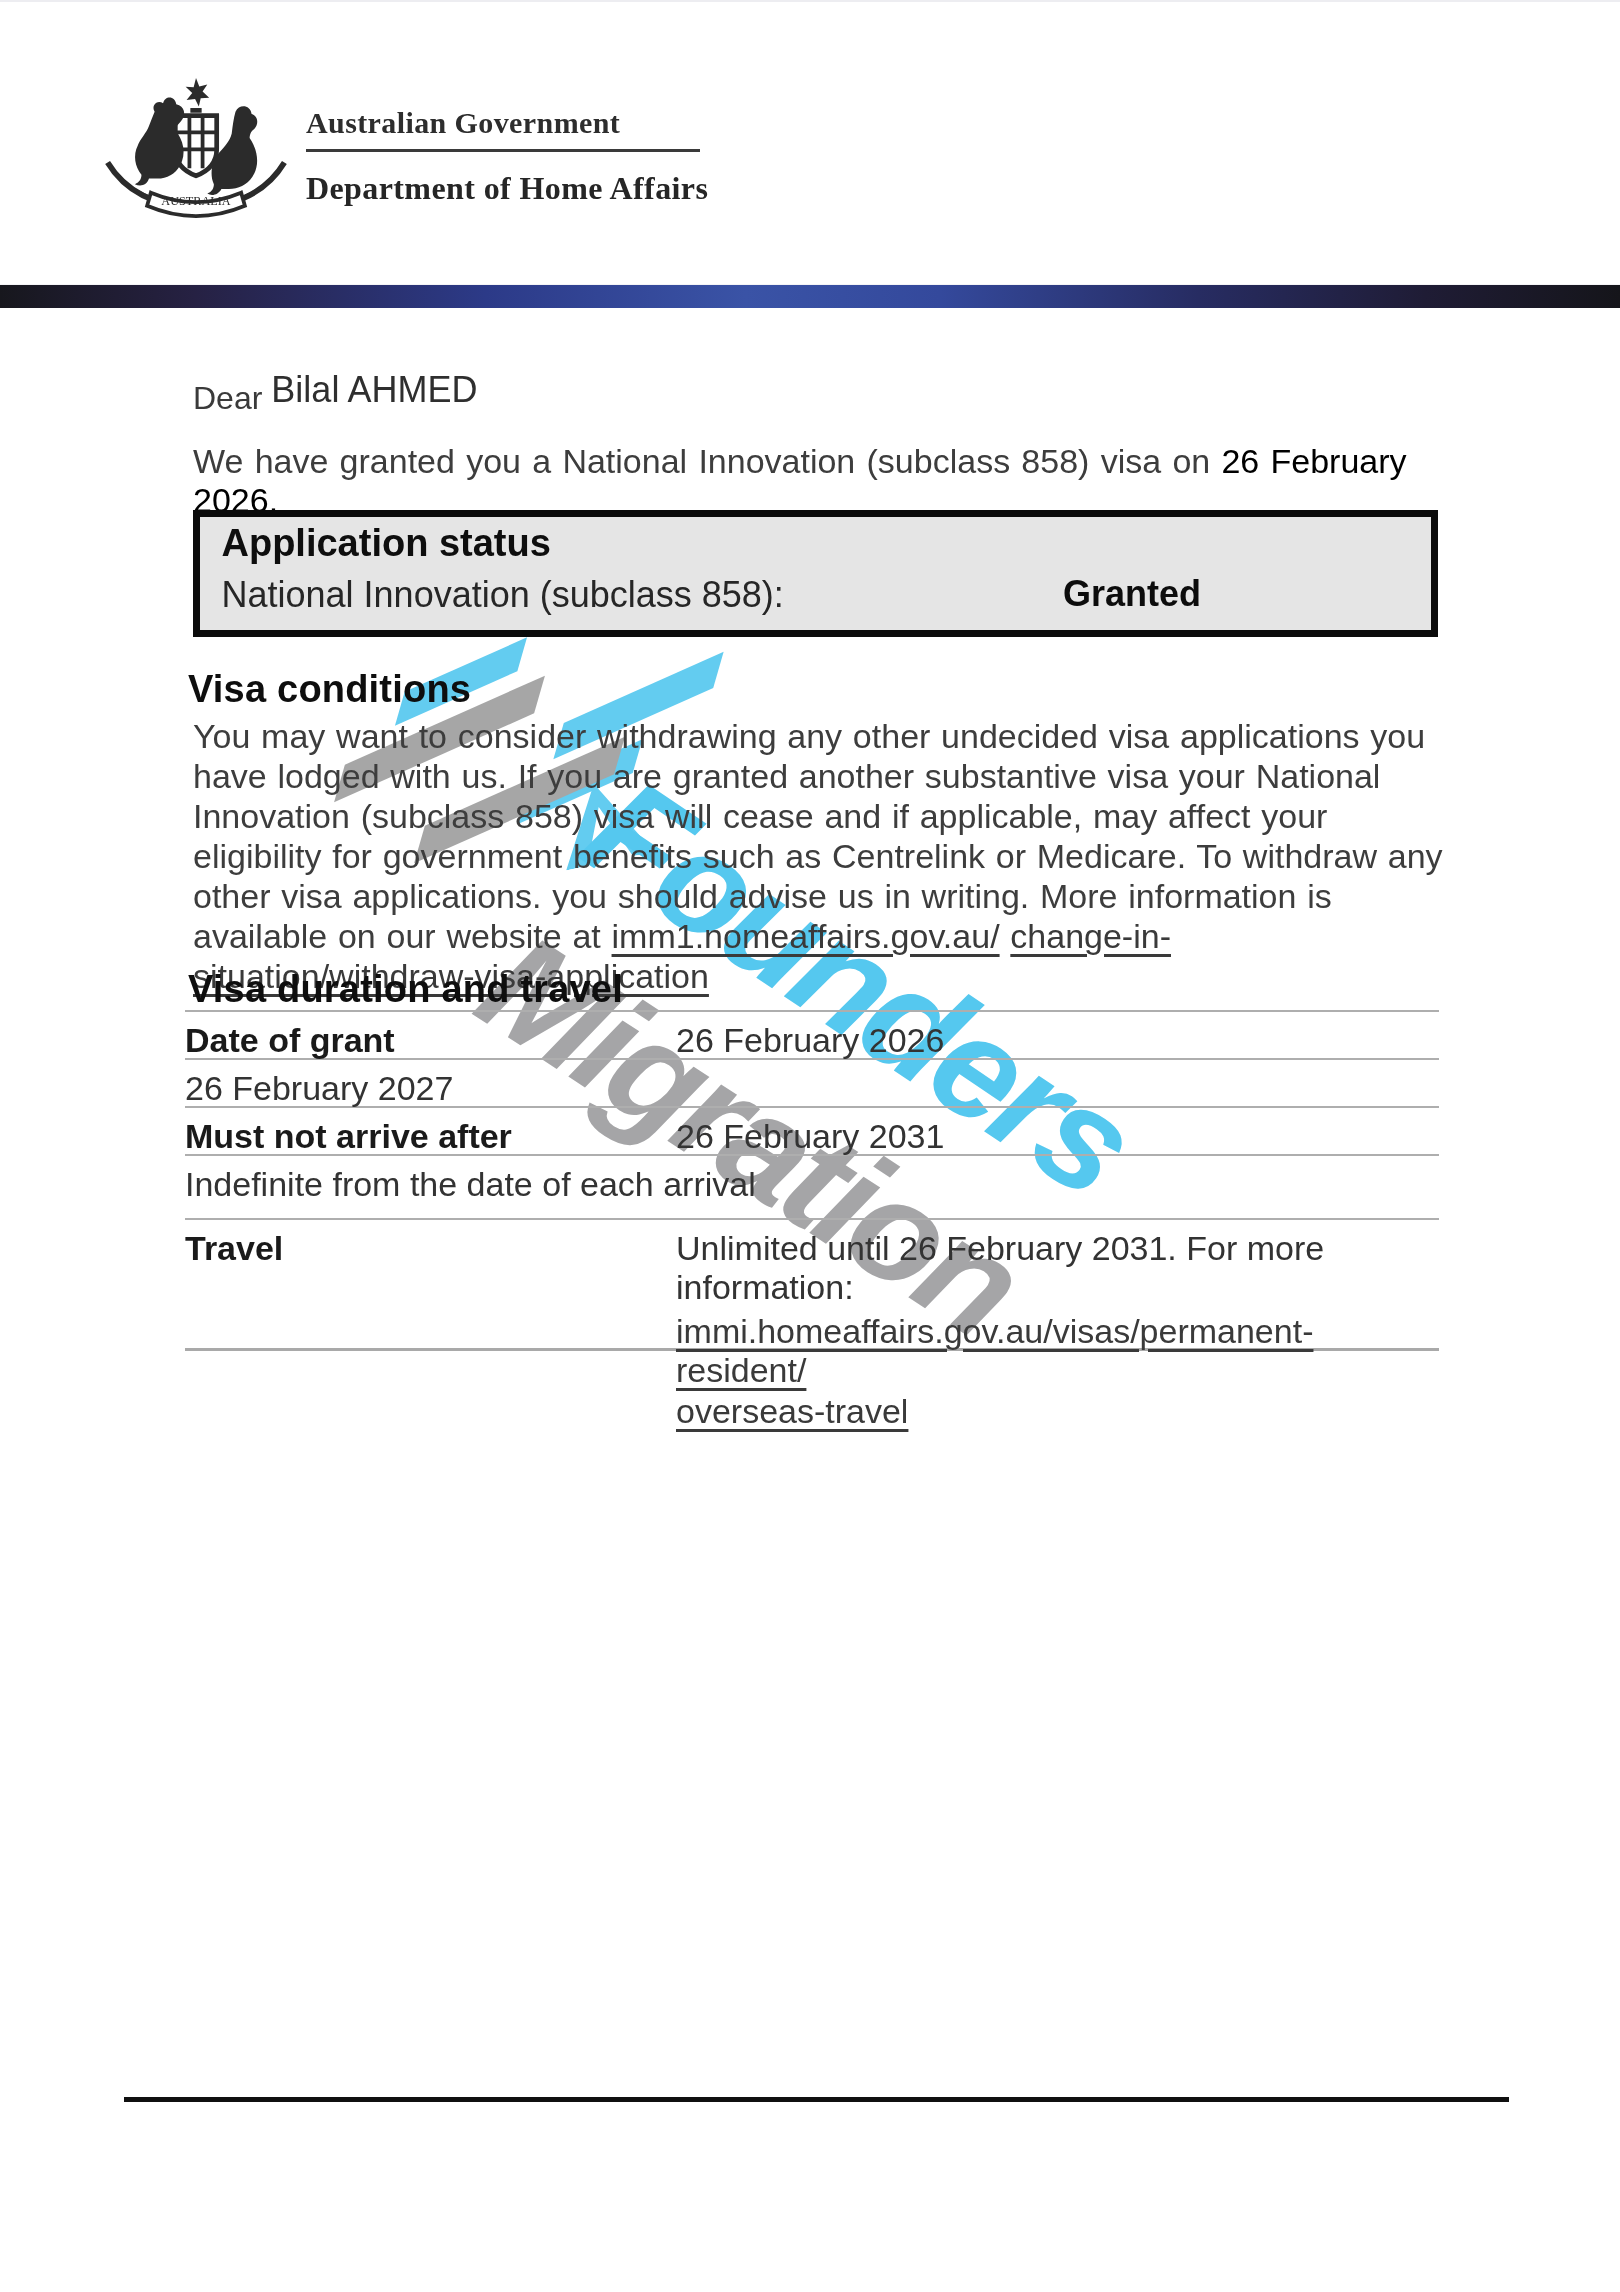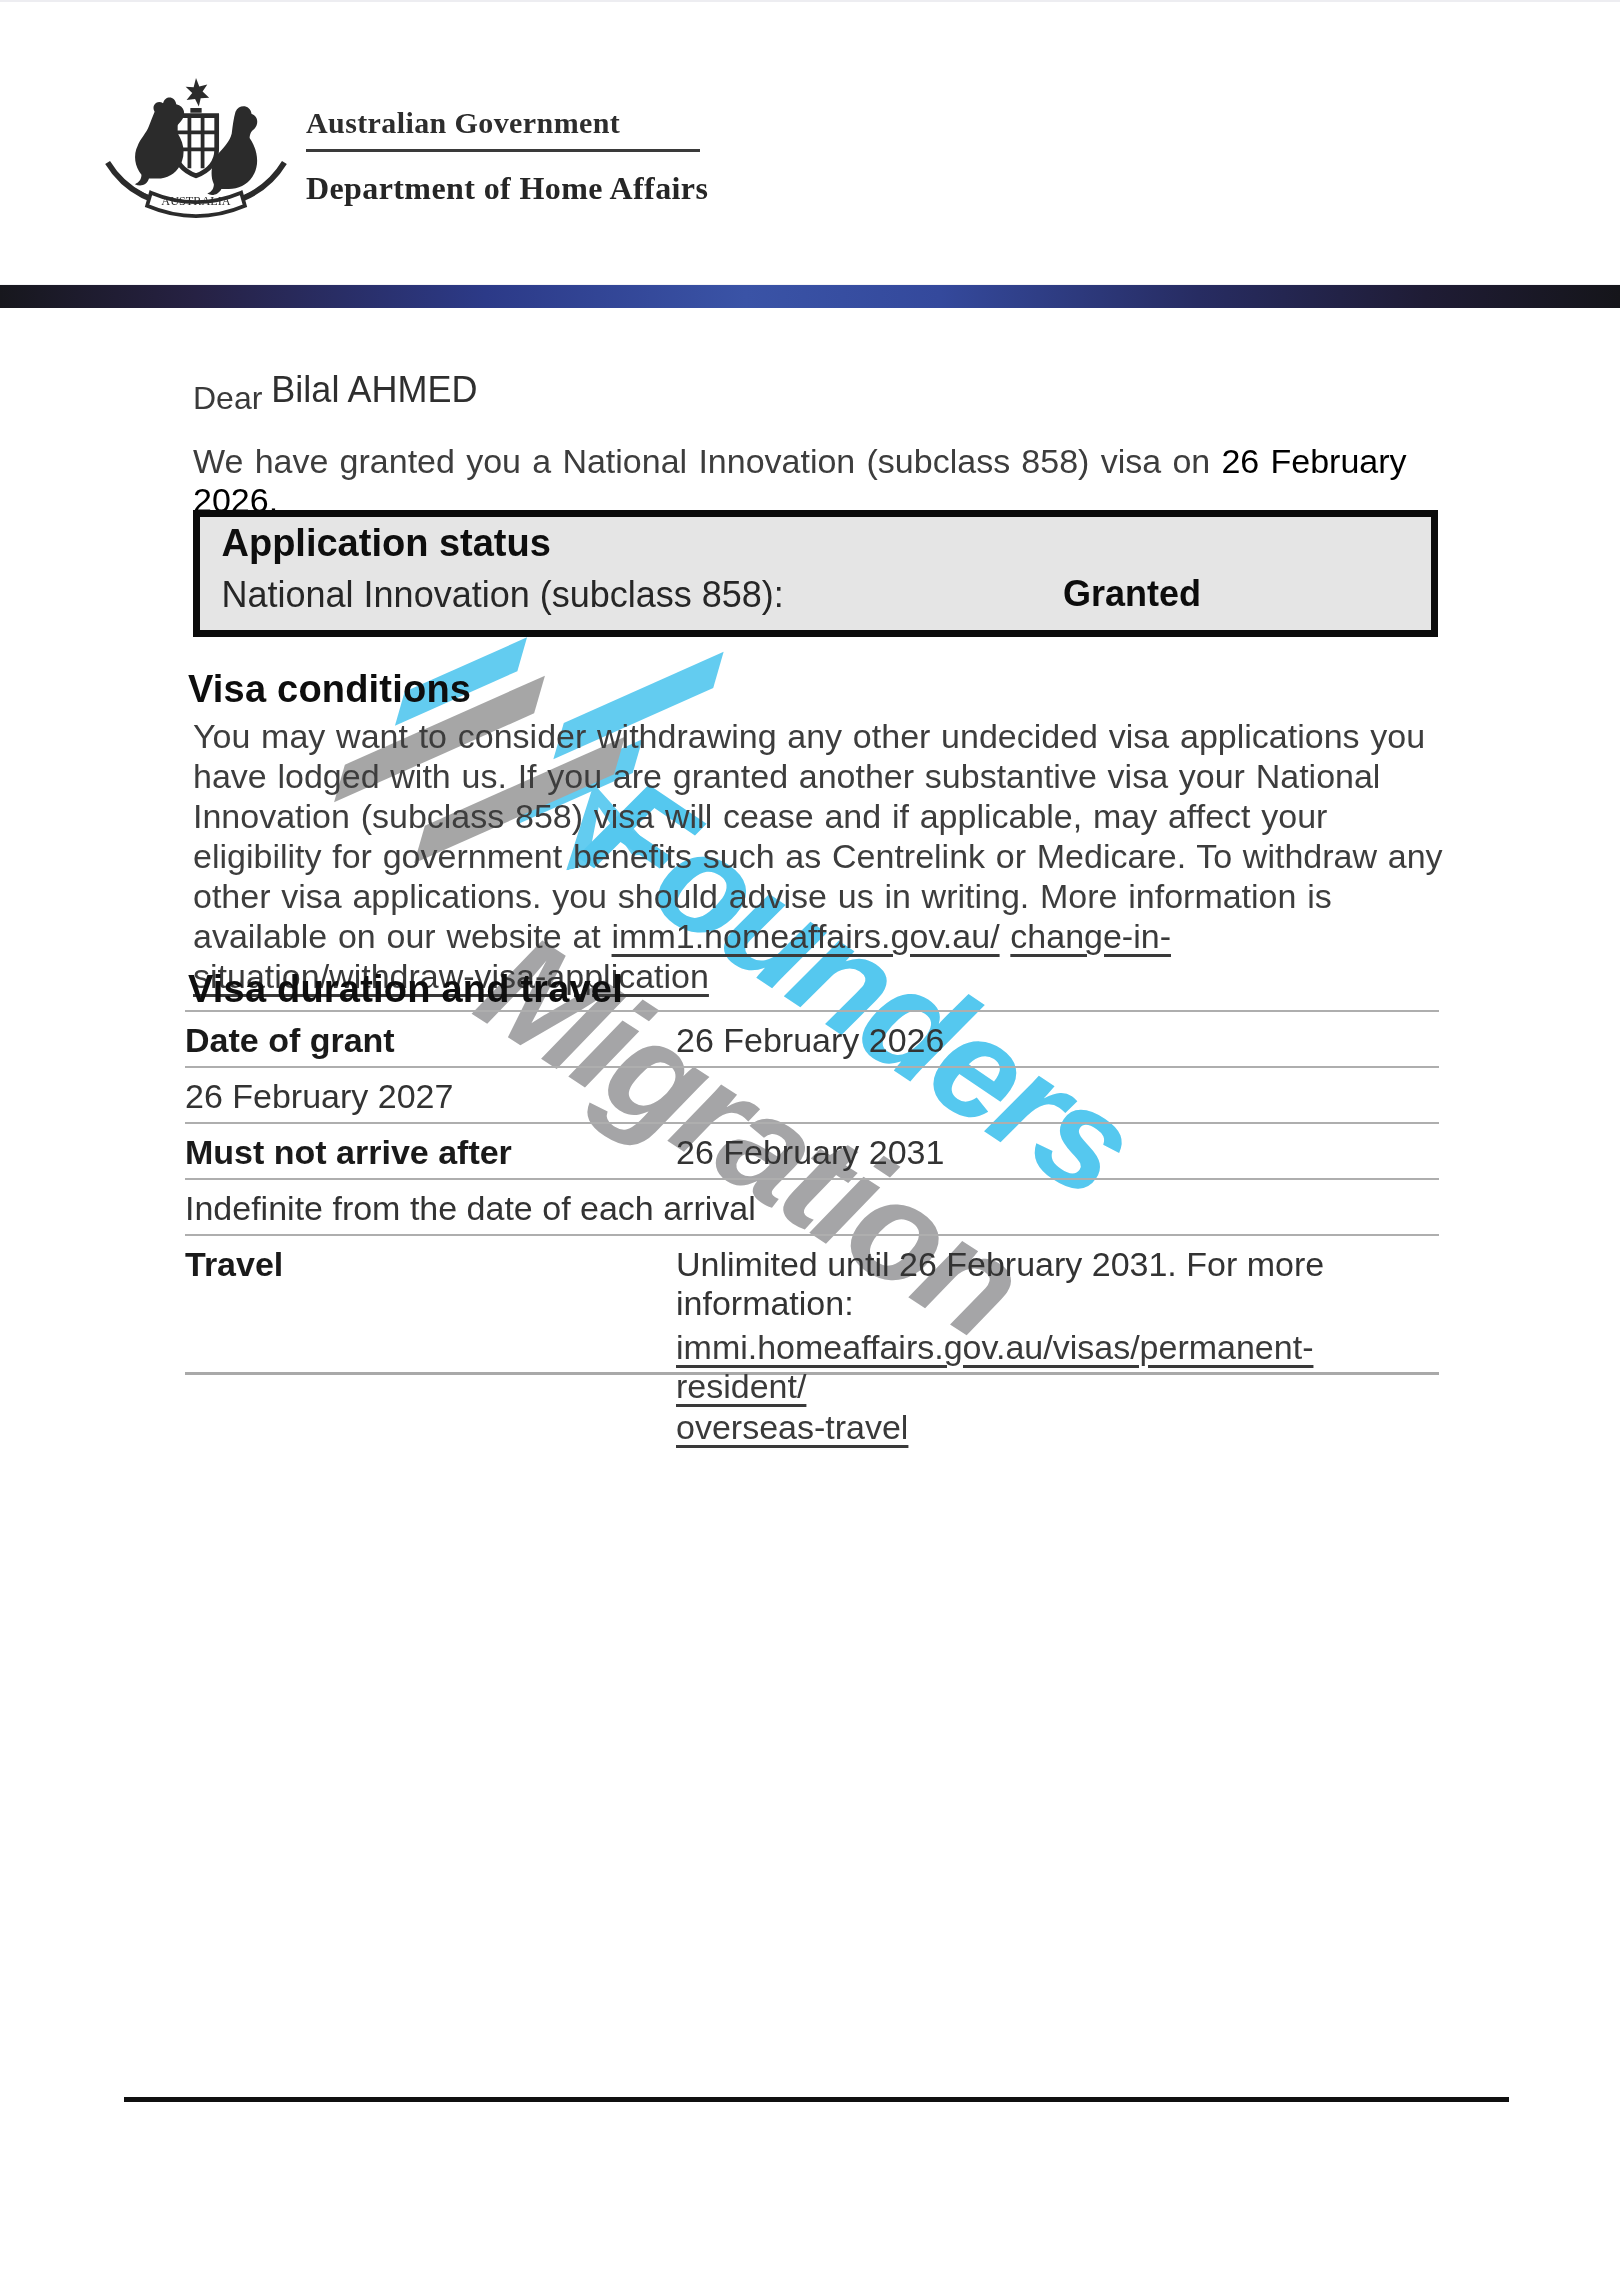--- a/index.html
+++ b/index.html
@@ -42,22 +42,22 @@
 
   .section-title{font-size:38px;font-weight:bold;color:#0e0e0e;letter-spacing:0.2px;}
   .vc-title{left:188px;top:668px;}
   .vc-body{left:193px;top:716px;width:1250px;font-size:34px;line-height:40px;color:#3d3d3d;word-spacing:1.3px;}
   .doc-link{text-decoration:underline;text-decoration-thickness:2.7px;text-underline-offset:6.3px;color:#3a3a3a;}
 
   .vdt-title{left:188px;top:968px;}
 
   
   .vdt-table{left:185px;top:1010px;width:1254px;}
-  .vdt-row{display:flex;border-top:2.7px solid #aeaeae;padding:9px 0 8px 0;height:37px;}
-  .vdt-row.travel{height:119px;}
+  .vdt-row{display:flex;border-top:2.7px solid #aeaeae;padding:9px 0 0 0;height:37px;}
+  .vdt-row.travel{height:119px;margin-top:16px;}
   .vdt-row.travel{border-bottom:3.6px solid #a9a9a9;}
   .vdt-label{width:491px;font-size:34px;font-weight:bold;color:#1a1a1a;}
   .vdt-value{flex:1;font-size:34px;color:#333333;}
   .travel-link{display:block;margin-top:5.4px;}
   .travel-link.second{margin-top:1.8px;width:max-content;}
 
   .bottom-rule{left:124px;top:2097px;width:1385px;height:4.5px;background:#101010;}
 </style>
 </head>
 <body>

